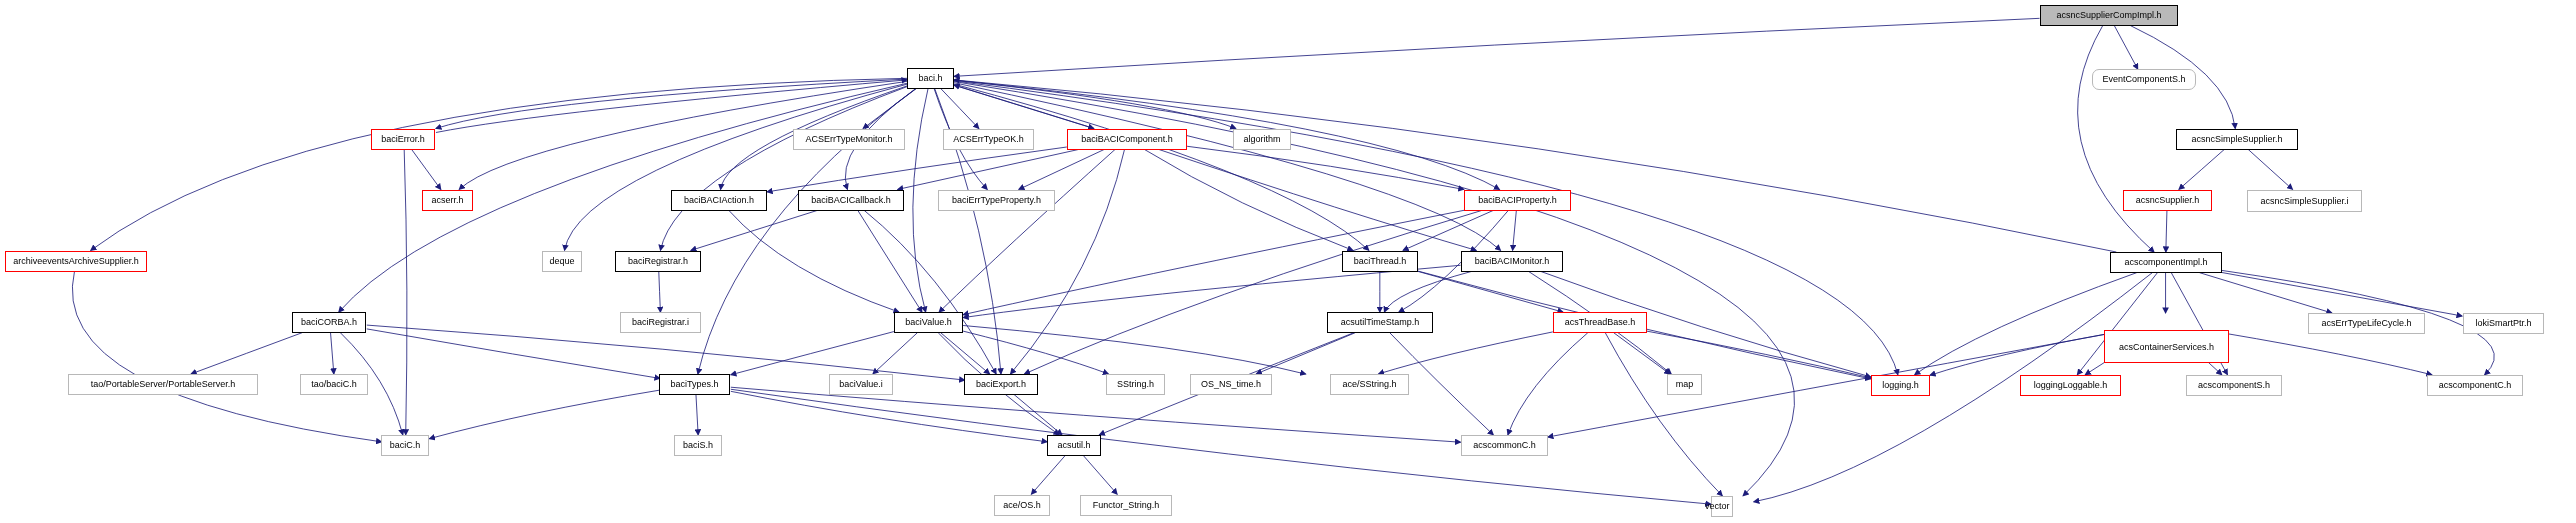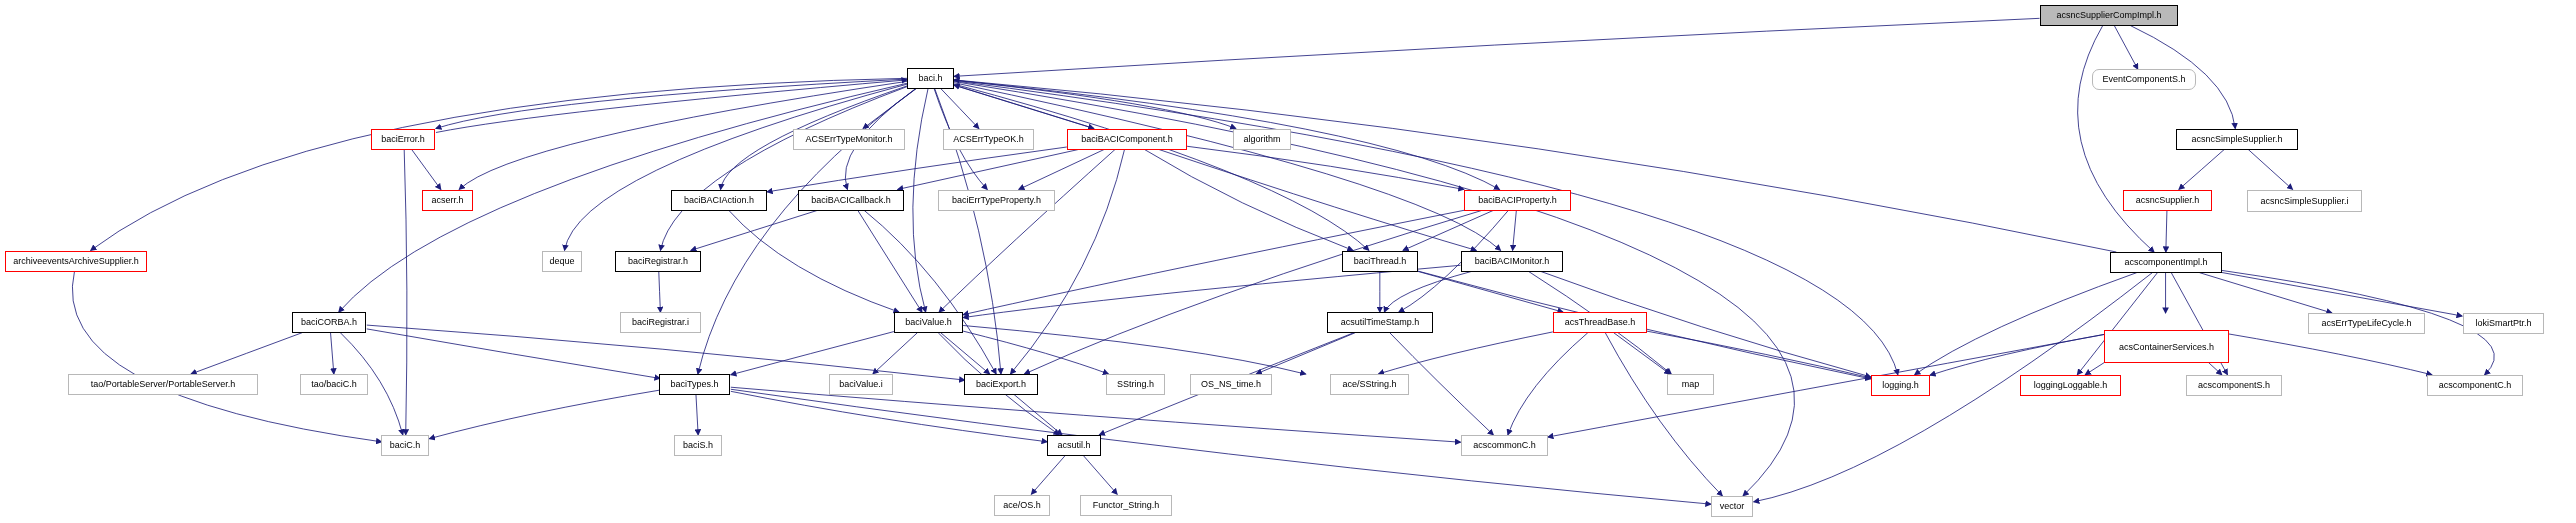--- a/index.html
+++ b/index.html
@@ -243,38 +243,38 @@
     </div>
     <div class="node plain" style="left: 1106px; top: 374px; width: 59px; height: 20.6px;">
       <span>SString.h</span>
     </div>
     <div class="node plain" style="left: 1190px; top: 374px; width: 82px; height: 20.6px;">
       <span>OS_NS_time.h</span>
     </div>
     <div class="node plain" style="left: 1306px; top: 374px; width: 79px; height: 20.6px; margin-left: 24px;">
       <span>ace/SString.h</span>
     </div>
-    <div class="node plain" style="left: 1667px; top: 374px; width: 47px; height: 20.6px; align-items: center;">
+    <div class="node plain" style="left: 1667px; top: 374px; width: 35px; height: 20.6px; align-items: center;">
       <span>map</span>
     </div>
     <div class="node plain" style="left: 381px; top: 435px; width: 48px; height: 20.6px;">
       <span>baciC.h</span>
     </div>
     <div class="node plain" style="left: 674px; top: 435px; width: 48px; height: 20.6px;">
       <span>baciS.h</span>
     </div>
     <div class="node doc" style="left: 1047px; top: 435px; width: 54px; height: 20.6px;">
       <span>acsutil.h</span>
     </div>
     <div class="node plain" style="left: 1461px; top: 435px; width: 87px; height: 20.6px;">
       <span>acscommonC.h</span>
     </div>
     <div class="node plain" style="left: 994px; top: 495px; width: 56px; height: 20.6px;">
       <span>ace/OS.h</span>
     </div>
     <div class="node plain" style="left: 1080px; top: 495px; width: 92px; height: 20.6px;">
       <span>Functor_String.h</span>
     </div>
-    <div class="node plain" style="left: 1711px; top: 496px; width: 42px; height: 20.6px;">
+    <div class="node plain" style="left: 1711px; top: 496px; width: 22px; height: 20.6px; justify-content: flex-end;">
       <span>vector</span>
     </div>
   </div>
 
 
 </body></html>

